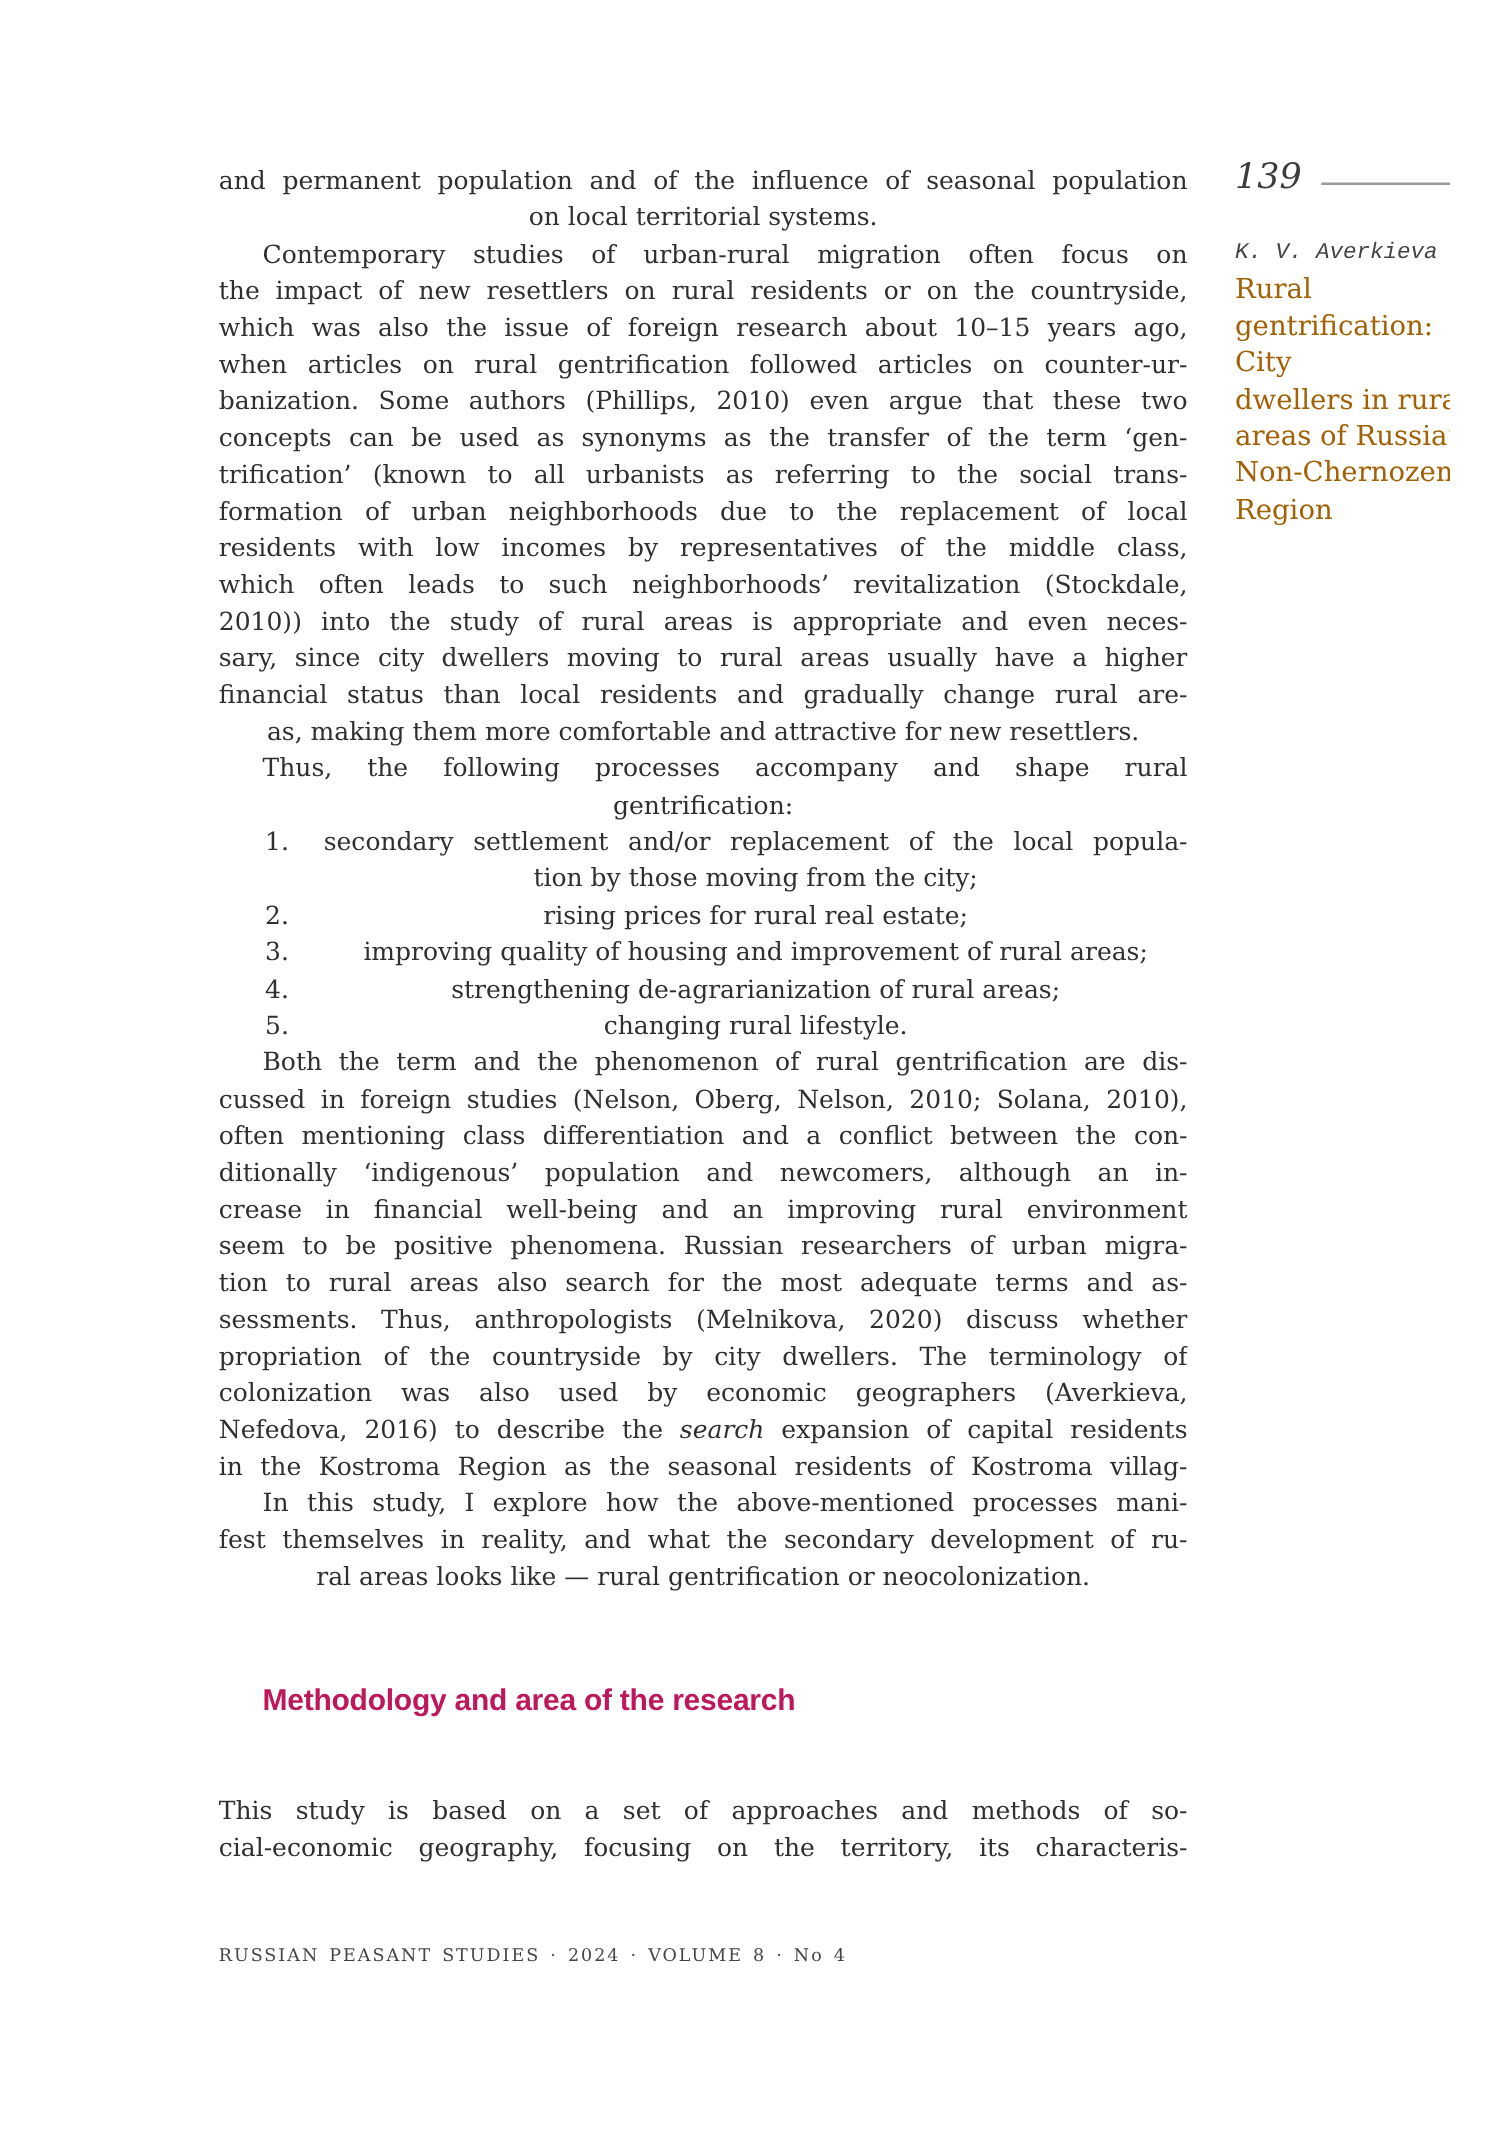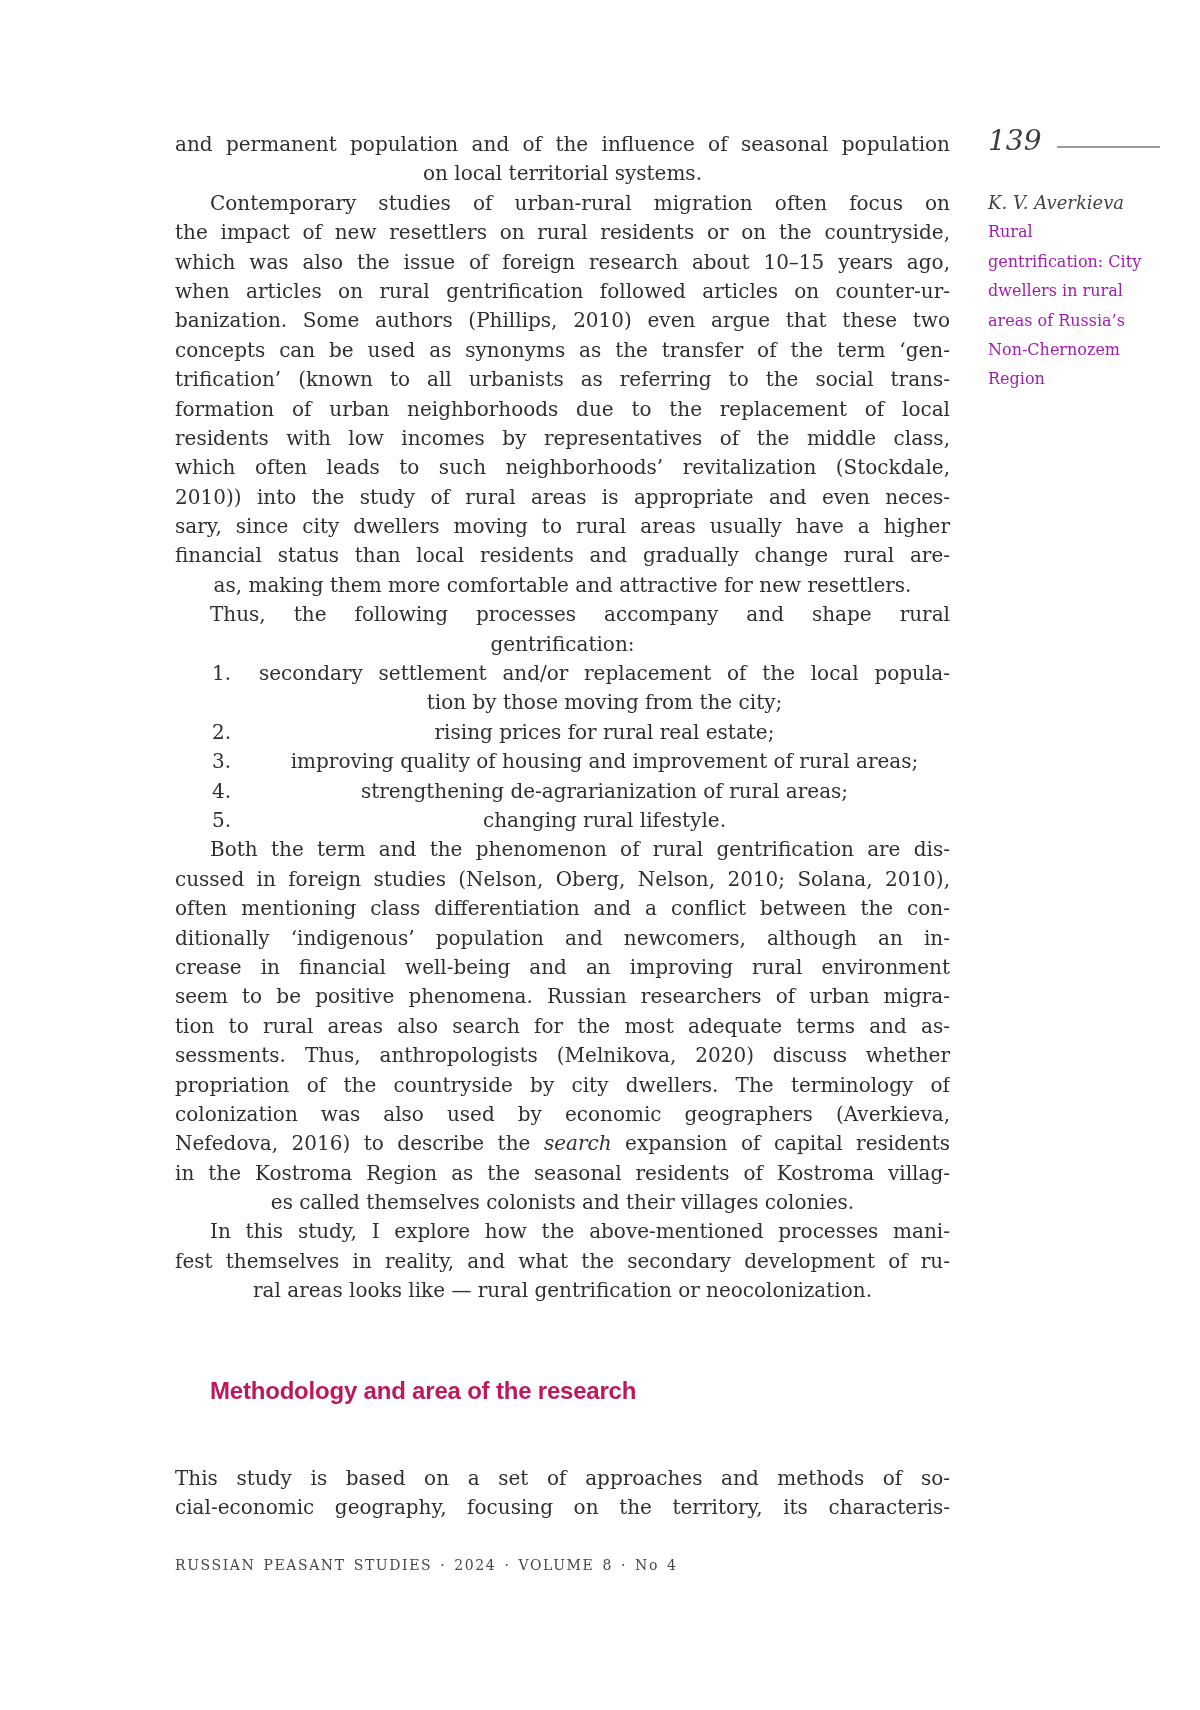--- a/index.html
+++ b/index.html
@@ -35,23 +35,23 @@
     position:absolute; left:988px; top:126px; width:210px;
     display:flex; align-items:flex-start;
   }
   .pagenum {
     font-style:italic; font-size:28px; line-height:30px; color:#3c3c3c;
   }
   .pagerule { flex:1; height:2px; background:#9a9a9a; margin:20px 3px 0 16px; }
 
   .sidebar { position:absolute; left:988px; top:188px; width:200px; }
   .sb-author {
-    font-style:italic; font-size:18px; line-height:29.4px; color:#444444;
+    font-style:italic; font-size:18px; line-height:29.4px; color:#444444;font-family:Liberation Mono, monospace;
   }
-  .sb-line { font-size:16px; line-height:29.4px; color:#a21caf; }
+  .sb-line { font-size:22px; line-height:29.4px; color:#a16207; }
 
   .footer {
     position:absolute; left:175px; top:1556px;
     font-size:14px; line-height:18px; letter-spacing:1.6px; word-spacing:2px;
     color:#454545;
   }
 </style>
 </head>
 <body>
 
@@ -88,21 +88,20 @@
         <div class="line flush just">often mentioning class differentiation and a conflict between the con-</div>
         <div class="line flush just">ditionally ‘indigenous’ population and newcomers, although an in-</div>
         <div class="line flush just">crease in financial well-being and an improving rural environment</div>
         <div class="line flush just">seem to be positive phenomena. Russian researchers of urban migra-</div>
         <div class="line flush just">tion to rural areas also search for the most adequate terms and as-</div>
         <div class="line flush just">sessments. Thus, anthropologists (Melnikova, 2020) discuss whether</div>
         <div class="line flush just">propriation of the countryside by city dwellers. The terminology of</div>
         <div class="line flush just">colonization was also used by economic geographers (Averkieva,</div>
         <div class="line flush just">Nefedova, 2016) to describe the <i>search</i> expansion of capital residents</div>
         <div class="line flush just">in the Kostroma Region as the seasonal residents of Kostroma villag-</div>
-        <div class="line flush">es called themselves colonists and their villages colonies.</div>
         <div class="line indent just">In this study, I explore how the above-mentioned processes mani-</div>
         <div class="line flush just">fest themselves in reality, and what the secondary development of ru-</div>
         <div class="line flush">ral areas looks like — rural gentrification or neocolonization.</div>
       </div>
     <div class="heading">Methodology and area of the research</div>
     <div id="closing-lines" class="closing">
         <div class="line flush just">This study is based on a set of approaches and methods of so-</div>
         <div class="line flush just">cial-economic geography, focusing on the territory, its characteris-</div>
       </div>
   </div>

